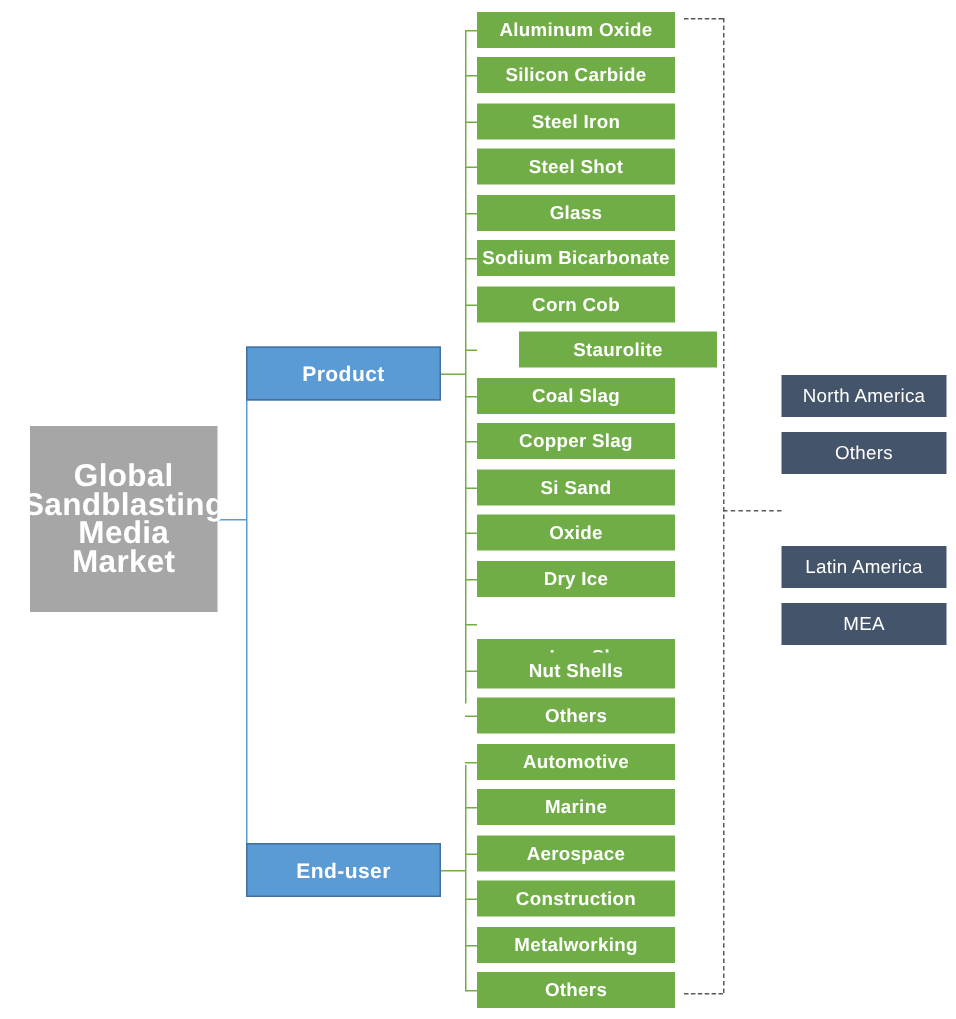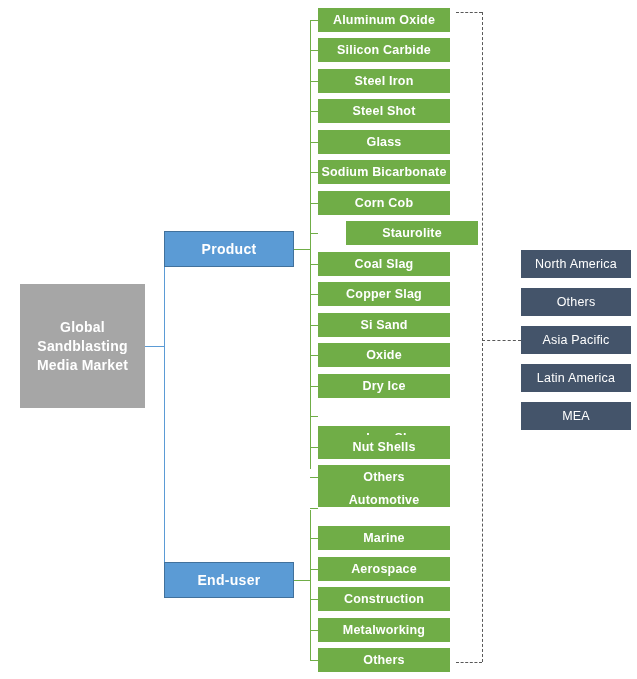--- a/index.html
+++ b/index.html
@@ -25,21 +25,21 @@
     top: 284px;
     width: 125px;
     height: 124px;
     background: #a6a6a6;
     display: flex;
     align-items: center;
     justify-content: center;
     text-align: center;
     color: #ffffff;
     font-weight: bold;
-    font-size: 14px;
+    font-size: 21px;
     line-height: 19px;
     letter-spacing: 0.2px;
   }
 
   
   .cat-node {
     position: absolute;
     width: 130px;
     height: 36px;
     background: #5b9bd5;
@@ -210,21 +210,21 @@
   <div class="conn h-green" style="left:310px; top:233px; width:8px;"></div>
   <div class="conn h-green" style="left:310px; top:264px; width:8px;"></div>
   <div class="conn h-green" style="left:310px; top:294px; width:8px;"></div>
   <div class="conn h-green" style="left:310px; top:325px; width:8px;"></div>
   <div class="conn h-green" style="left:310px; top:355px; width:8px;"></div>
   <div class="conn h-green" style="left:310px; top:386px; width:8px;"></div>
   <div class="conn h-green" style="left:310px; top:416px; width:8px;"></div>
   <div class="conn h-green" style="left:310px; top:447px; width:8px;"></div>
   <div class="conn h-green" style="left:310px; top:477px; width:8px;"></div>
 
-  <div class="leaf-node" style="top:483px;align-items:flex-end;">
+  <div class="leaf-node" style="top:496px;">
       <span>Automotive</span>
     </div>
   <div class="leaf-node" style="top:526px;">
       <span>Marine</span>
     </div>
   <div class="leaf-node" style="top:557px;">
       <span>Aerospace</span>
     </div>
   <div class="leaf-node" style="top:587px;">
       <span>Construction</span>
@@ -242,23 +242,20 @@
   <div class="conn h-green" style="left:310px; top:599px; width:8px;"></div>
   <div class="conn h-green" style="left:310px; top:630px; width:8px;"></div>
   <div class="conn h-green" style="left:310px; top:660px; width:8px;"></div>
 
   <div class="region-node" style="top:250px;">
       <span>North America</span>
     </div>
   <div class="region-node" style="top:288px;">
       <span>Others</span>
     </div>
-  <div class="region-node" style="top:326px;">
-      <span>Asia Pacific</span>
-    </div>
   <div class="region-node" style="top:364px;">
       <span>Latin America</span>
     </div>
   <div class="region-node" style="top:402px;">
       <span>MEA</span>
     </div>
 
 </div>
 
 </body></html>

